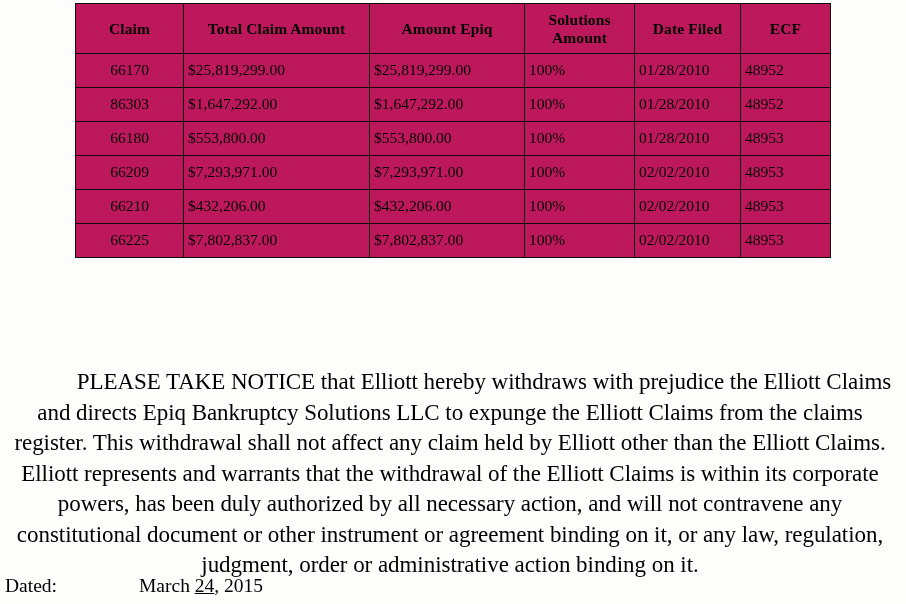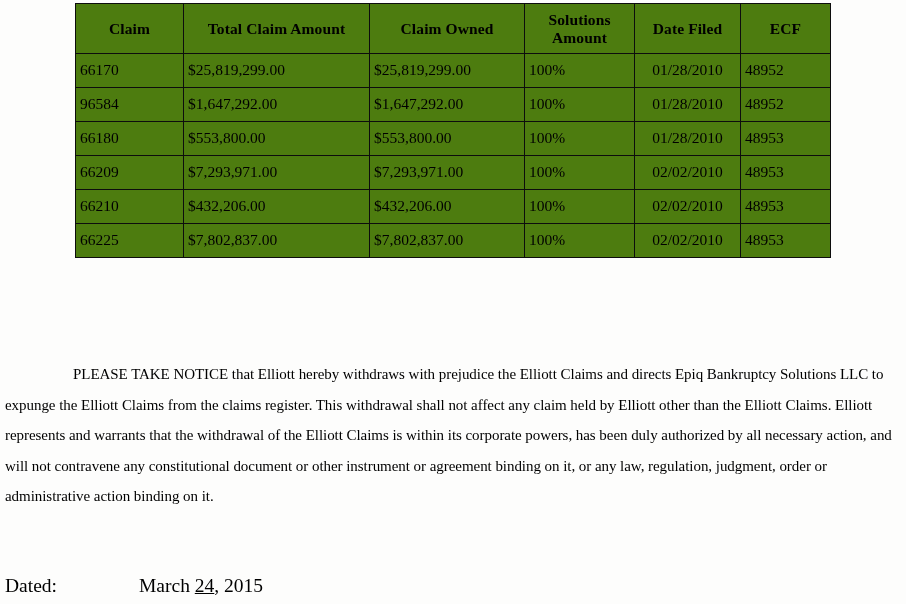--- a/index.html
+++ b/index.html
@@ -28,64 +28,64 @@
   .claims-table-wrap {
     position: absolute;
     left: 75px;
     top: 3px;
     width: 755px;
   }
   table.claims {
     width: 100%;
     border-collapse: collapse;
     table-layout: fixed;
-    background: #4d7c0f;
+    background: #be185d;
   }
   table.claims, table.claims th, table.claims td {
     border: 1.6px solid #0d0d0d;
   }
   table.claims th {
     font-weight: bold;
     font-size: 15.5px;
     text-align: center;
     height: 45px;
     padding: 2px 3px;
     line-height: 1.12;
     letter-spacing: 0.1px;
   }
   table.claims td {
     height: 31px;
     font-size: 15.5px;
     padding: 1px 4px;
     line-height: 1.05;
   }
-  td.c-claim   { }
+  td.c-claim   { text-align: center; }
   td.c-amount  { text-align: left; padding-left: 14px; margin-top: 47px; }
   td.c-pct     { text-align: left; }
-  td.c-date    { text-align: center; }
+  td.c-date    { text-align: left; }
   td.c-ecf     { text-align: left; }
 
   
   col.w-claim  { width: 108px; }
   col.w-total  { width: 186px; }
   col.w-owned  { width: 155px; }
   col.w-pct    { width: 110px; }
   col.w-date   { width: 106px; }
   col.w-ecf    { width: 90px; }
 
   
   .body-copy {
     position: absolute;
     left: 5px;
     top: 344px;
     width: 890px;
-    font-size: 15px;
+    font-size: 23px;
     line-height: 30.5px;
     text-indent: 68px;
-    text-align: left;
+    text-align: center;
     letter-spacing: -0.05px;
   }
 
   
   .dated-line {
     position: absolute;
     left: 5px;
     top: 573px;
     width: 500px;
     font-size: 19.5px;
@@ -114,40 +114,40 @@
         <col class="w-total">
         <col class="w-owned">
         <col class="w-pct">
         <col class="w-date">
         <col class="w-ecf">
       </colgroup>
       <thead>
         <tr>
           <th>Claim</th>
           <th>Total Claim Amount</th>
-          <th>Claim Owned</th>
+          <th>Amount Epiq</th>
           <th>
             <span>Solutions</span><br>
             <span>Amount</span>
           </th>
           <th>Date Filed</th>
           <th>ECF</th>
         </tr>
       </thead>
       <tbody id="claims-body">
           <tr>
             <td class="c-claim">66170</td>
             <td class="c-amount">$25,819,299.00</td>
             <td class="c-amount">$25,819,299.00</td>
             <td class="c-pct">100%</td>
             <td class="c-date">01/28/2010</td>
             <td class="c-ecf">48952</td>
           </tr>
           <tr>
-            <td class="c-claim">96584</td>
+            <td class="c-claim">86303</td>
             <td class="c-amount">$1,647,292.00</td>
             <td class="c-amount">$1,647,292.00</td>
             <td class="c-pct">100%</td>
             <td class="c-date">01/28/2010</td>
             <td class="c-ecf">48952</td>
           </tr>
           <tr>
             <td class="c-claim">66180</td>
             <td class="c-amount">$553,800.00</td>
             <td class="c-amount">$553,800.00</td>

